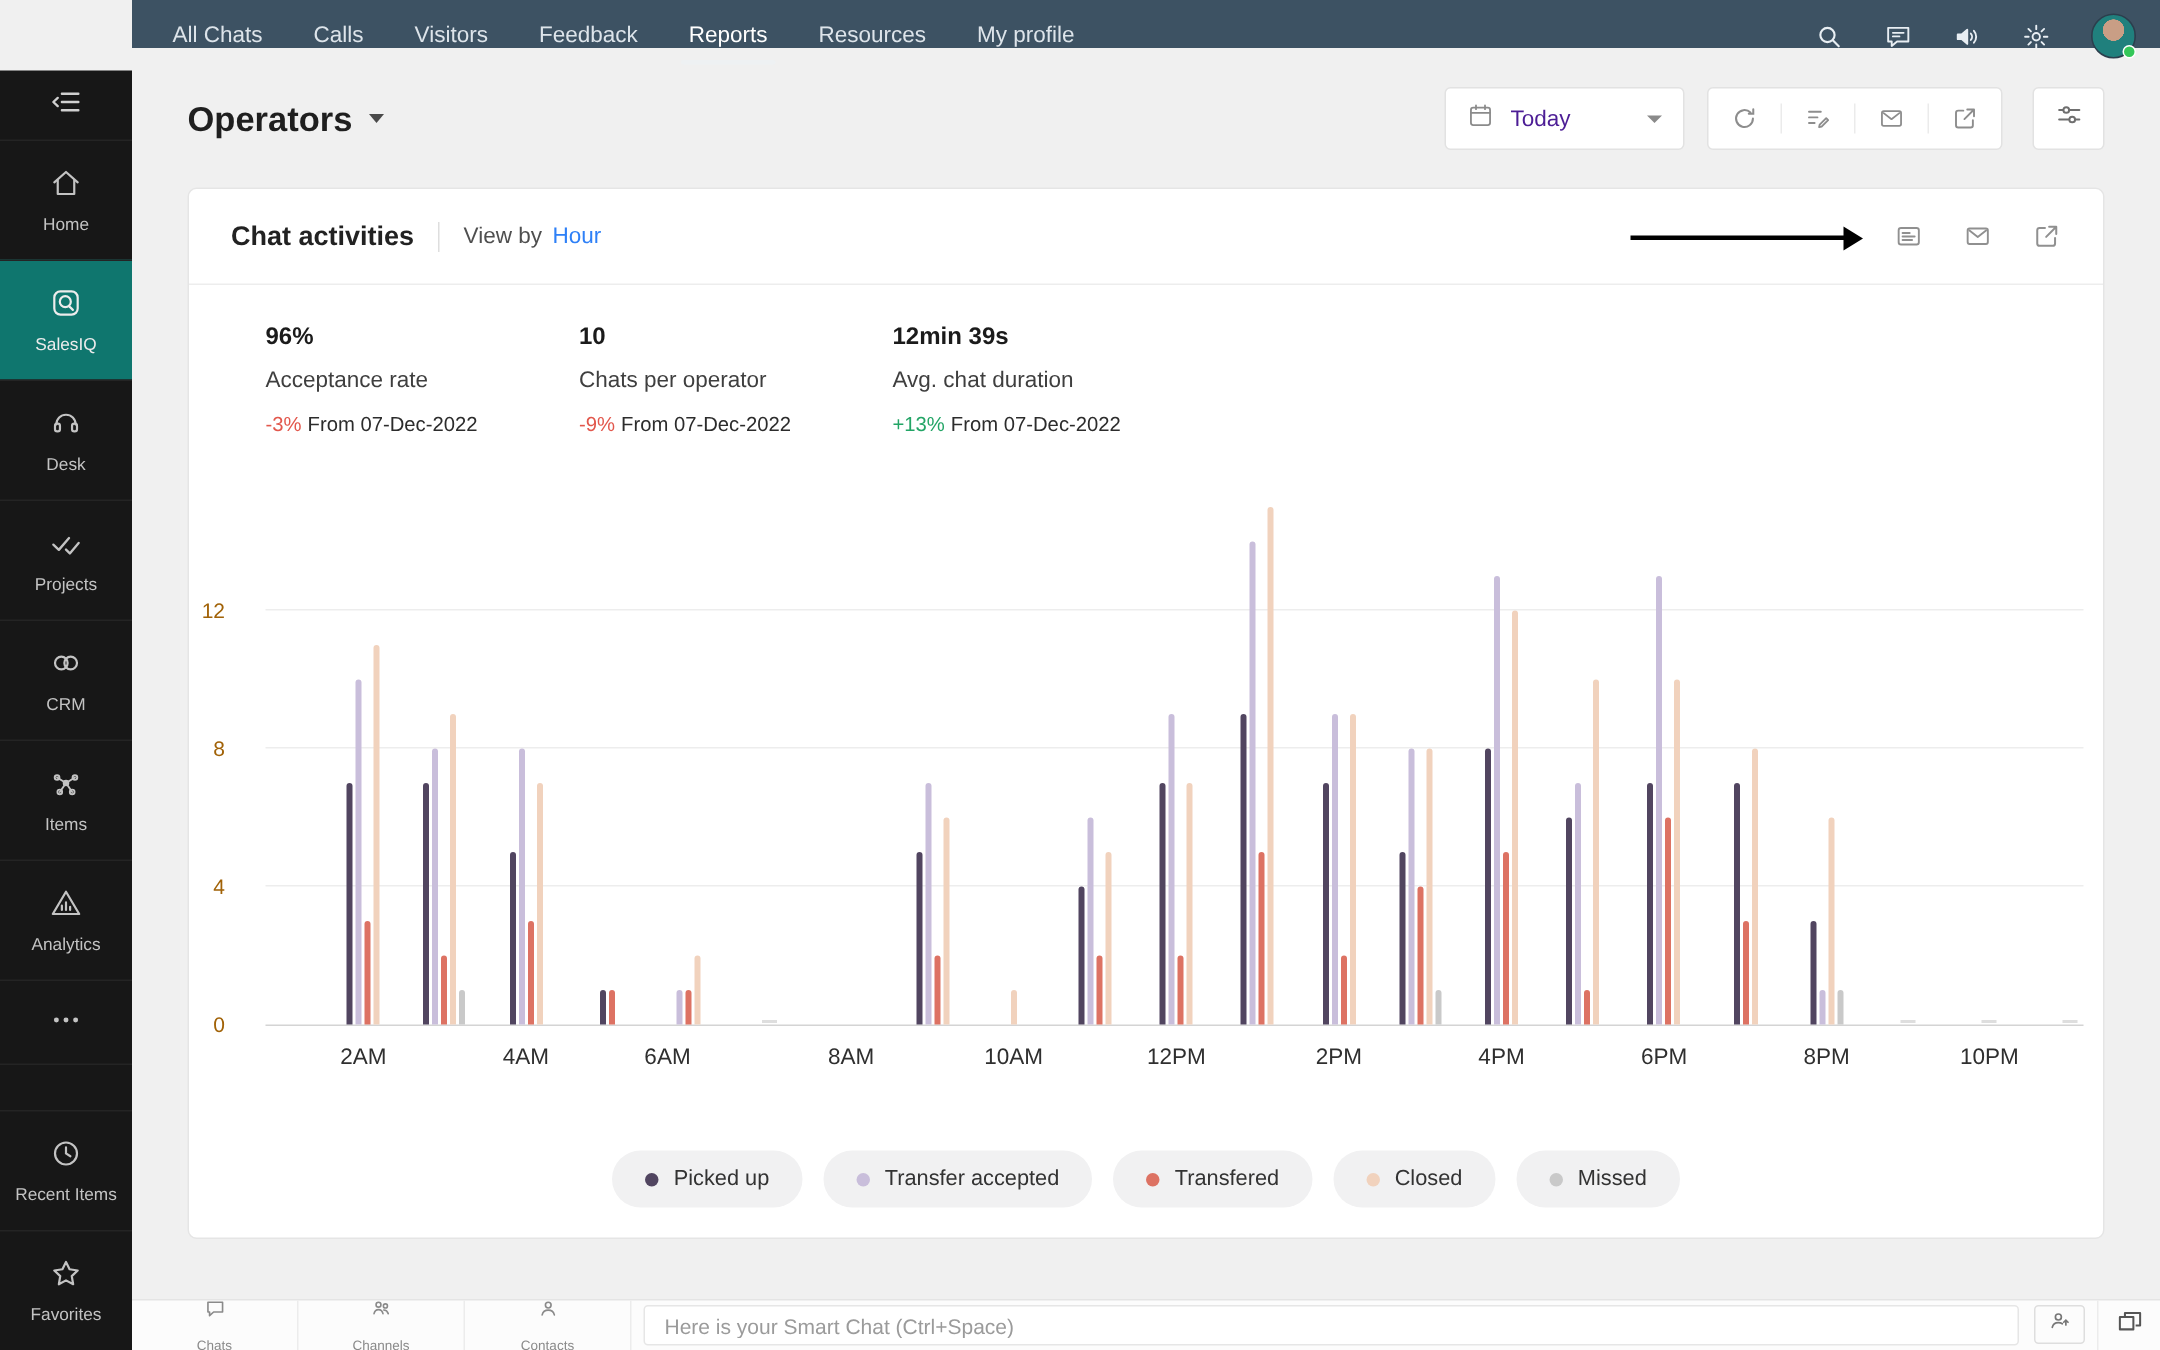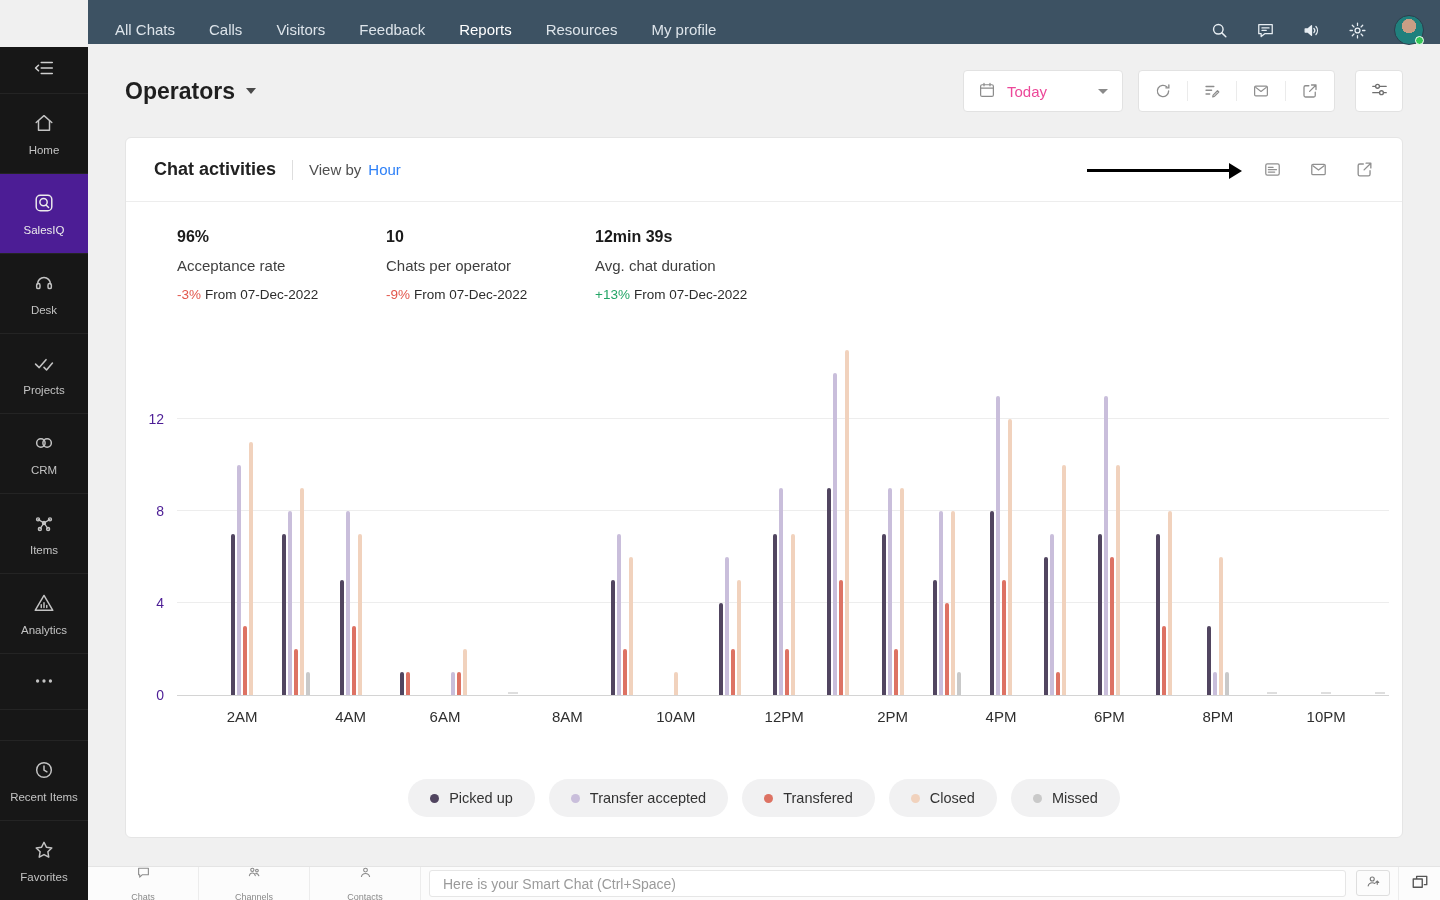--- a/index.html
+++ b/index.html
@@ -6,47 +6,47 @@
   html,body { width:1440px; height:900px; overflow:hidden; }
   body { font-family:"Liberation Sans", sans-serif; background:#f0f0f0; }
   .app { display:flex; width:1440px; height:900px; }
 
   
   .sidebar { width:88px; background:#171717; display:flex; flex-direction:column; flex-shrink:0;margin-top:47px; }
   .sb-top { height:46px; display:flex; align-items:center; justify-content:center; color:#d0d0d0; cursor:pointer; }
   .sb-item { height:80px; display:flex; flex-direction:column; align-items:center; justify-content:center; gap:8px;
              color:#c3c3c3; font-size:11.5px; border-top:1px solid #242424; cursor:pointer; }
   .sb-item svg { width:22px; height:22px; }
-  .sb-item.active { background:#4c1d95; color:#ececec; }
+  .sb-item.active { background:#0f766e; color:#ececec; }
   .sb-more { height:56px; }
   .sb-spacer { flex:1; border-top:1px solid #242424; }
 
   
   .main { flex:1; display:flex; flex-direction:column; min-width:0; }
 
   
-  .topnav { height:44px; background:#3d5263; display:flex; align-items:center; padding:16px 16px 0 10px; flex-shrink:0; }
+  .topnav { height:32px; background:#3d5263; display:flex; align-items:center; padding:16px 16px 0 10px; flex-shrink:0; }
   .nav-tab { color:#dde4ea; font-size:15px; padding:0 17px; height:44px; line-height:44px; position:relative; cursor:pointer; white-space:nowrap; }
   .nav-tab.active { color:#ffffff; }
   .nav-tab.active::after { content:""; position:absolute; left:12px; right:12px; bottom:3px; height:3px; background:#eef1f3; border-radius:2px; }
   .nav-right { margin-left:auto; display:flex; align-items:center; gap:27px; color:#e8eef3; }
   .nav-right svg { width:19px; height:19px; display:block; cursor:pointer; }
   .avatar { width:30px; height:30px; border-radius:50%; position:relative; cursor:pointer;
             background: radial-gradient(circle at 50% 36%, #c99e85 0 31%, #20807d 32% 100%); border:1px solid #2c3e4d; }
   .avatar .status-dot { position:absolute; right:-1px; bottom:-1px; width:9px; height:9px; background:#35c759; border:1.5px solid #fff; border-radius:50%; }
 
   
   .content { flex:1; background:#f0f0f0; padding:26px 37px 0 37px; overflow:hidden; }
   .header-row { display:flex; align-items:center; }
   .page-title-wrap { display:flex; align-items:center; gap:11px; cursor:pointer; }
   .page-title { font-size:23px; font-weight:bold; color:#1f1f1f; }
   .caret-down { width:0; height:0; border-left:5.5px solid transparent; border-right:5.5px solid transparent; border-top:6px solid #4a4a4a; }
   .controls { margin-left:auto; display:flex; align-items:center; }
   .btn-today { background:#fff; border:1px solid #e2e2e2; border-radius:4px; height:42px; width:160px;
-               display:flex; align-items:center; padding:0 14px; gap:11px; font-size:15px; color:#ec4899; cursor:pointer; }
+               display:flex; align-items:center; padding:0 14px; gap:11px; font-size:15px; color:#4c1d95; cursor:pointer; }
   .btn-today svg { width:18px; height:18px; color:#8b8b8b; }
   .btn-today .chev { margin-left:auto; width:0; height:0; border-left:5px solid transparent; border-right:5px solid transparent; border-top:5.5px solid #8a8a8a; }
   .icon-toolbar { background:#fff; border:1px solid #e2e2e2; border-radius:4px; height:42px; display:flex; align-items:center; margin-left:15px; }
   .tb-item { padding:0 15px; color:#8d8d8d; display:flex; align-items:center; cursor:pointer; }
   .tb-item svg { width:18px; height:18px; display:block; }
   .tb-sep { width:1px; height:20px; background:#ebebeb; }
   .btn-sliders { background:#fff; border:1px solid #e2e2e2; border-radius:4px; height:42px; width:48px;
                  display:flex; align-items:center; justify-content:center; color:#6f6f6f; margin-left:20px; cursor:pointer; }
   .btn-sliders svg { width:19px; height:19px; }
 
@@ -68,21 +68,21 @@
   .stat { width:209px; }
   .stat-value { font-size:16px; font-weight:bold; color:#1b1b1b; }
   .stat-label { margin-top:11px; font-size:15px; color:#3f3f3f; }
   .stat-delta-row { margin-top:13px; font-size:13.5px; color:#2c2c2c; }
   .stat-compare { margin-left:4px; }
 
   
   .chart-area { margin:42px 13px 0 51px; position:relative; }
   .plot { position:relative; height:352px; border-bottom:1px solid #d4d4d4; }
   .gridline { position:absolute; left:0; right:0; height:1px; background:#ededed; }
-  .ytick { position:absolute; right:100%; margin-right:13px; font-size:14px; color:#4c1d95; }
+  .ytick { position:absolute; right:100%; margin-right:27px; font-size:14px; color:#a16207; }
   .xtick { position:absolute; top:100%; margin-top:13px; transform:translateX(-50%); font-size:15px; color:#2f2f2f; white-space:nowrap; }
   .bar { position:absolute; bottom:0; width:4px; border-radius:2.5px 2.5px 0 0; }
   .stub { position:absolute; bottom:1px; width:10px; height:2px; background:#dedede; transform:translateX(-50%); }
 
   
   .legend { display:flex; justify-content:center; gap:14px; margin-top:83px; }
   .legend-pill { background:#f1f1f2; border-radius:19px; height:38px; display:flex; align-items:center; gap:10px;
                  padding:0 22px; font-size:14.5px; color:#333; cursor:pointer; }
   .legend-dot { width:9px; height:9px; border-radius:50%; flex-shrink:0; }
 

